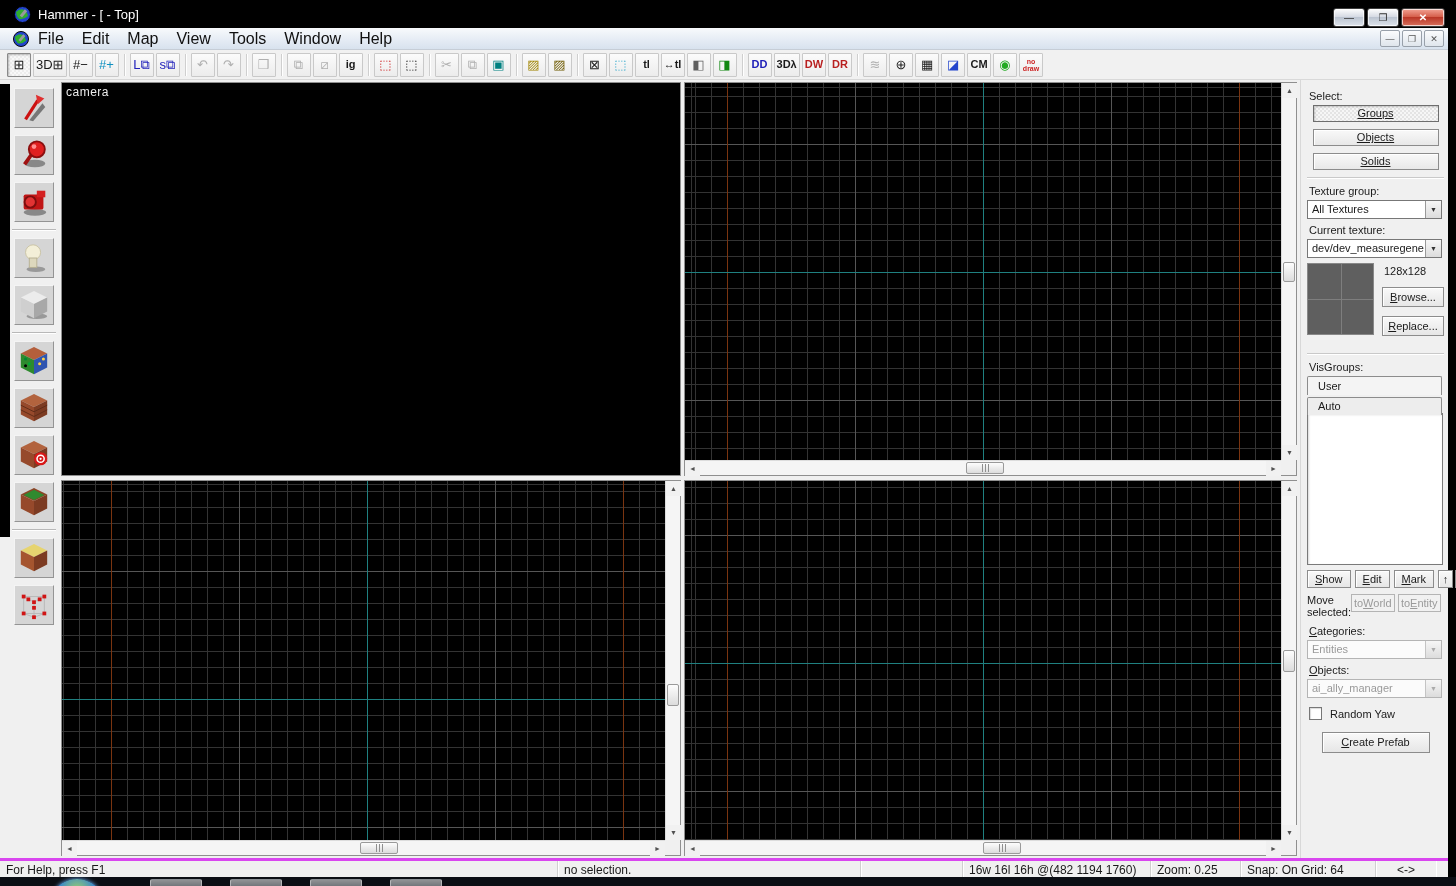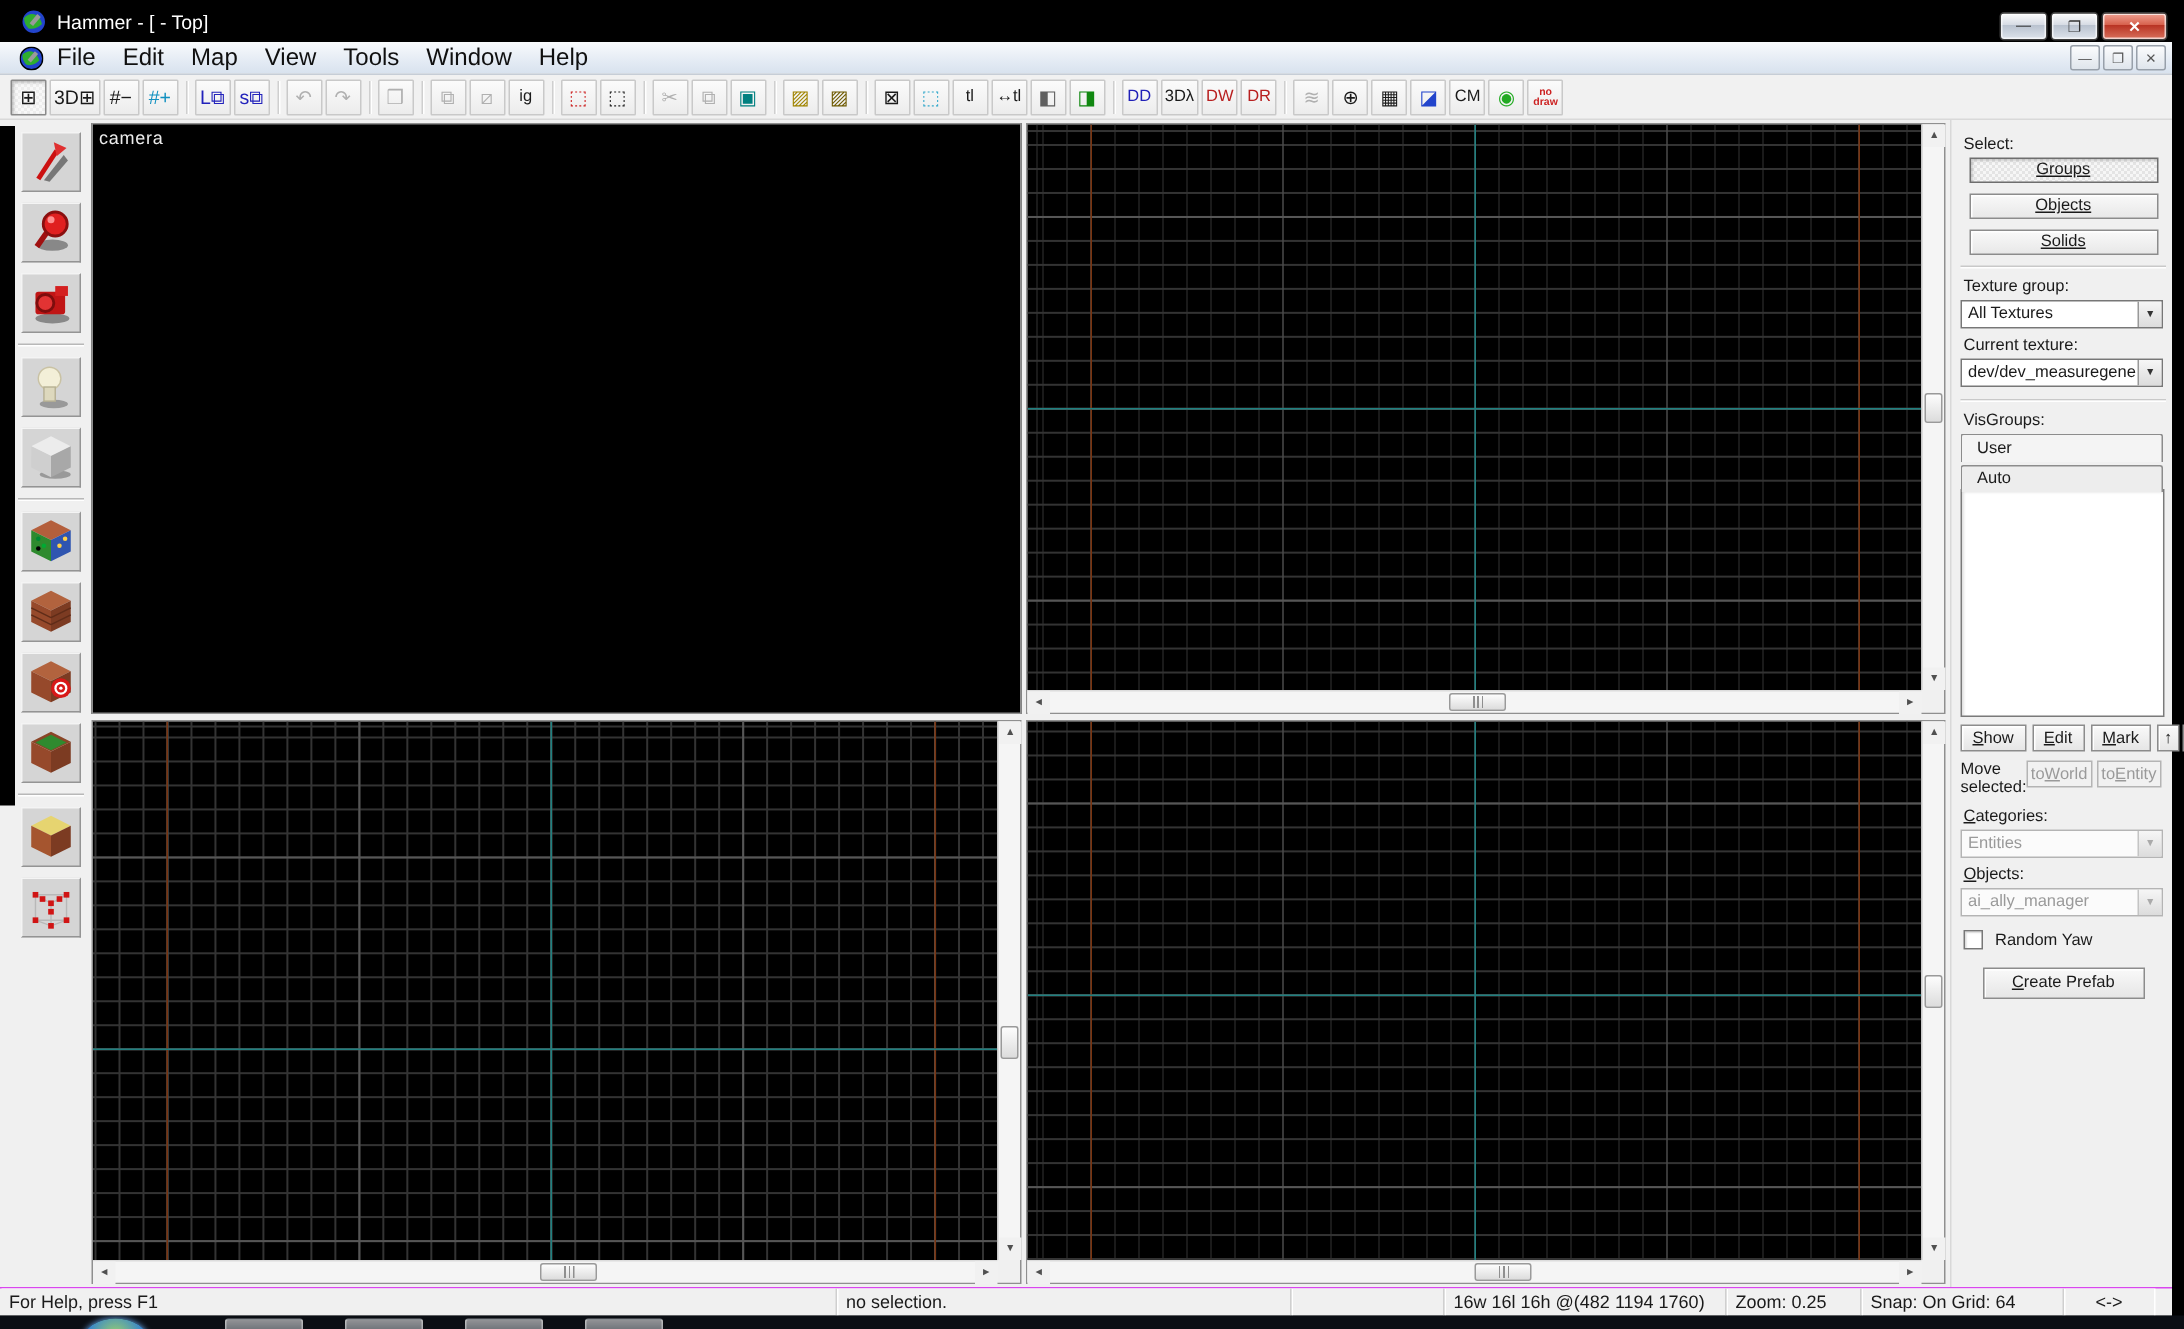--- a/index.html
+++ b/index.html
@@ -31,21 +31,21 @@
 
   
   #toolbar { position:absolute; left:0; top:50px; width:100%; height:30px; background:#f1f1f1;
              border-bottom:1px solid #d9d9d9; display:flex; align-items:center; padding-left:6px; }
   .tbtn { min-width:24px; height:24px; margin:0 1px; border:1px solid #c9c9c9; border-radius:1px;
           background:linear-gradient(#fbfbfb,#ececec); display:flex; align-items:center; justify-content:center;
           font-size:13px; line-height:1; padding:0 2px; white-space:pre; text-align:center; }
   .tbtn.pressed { border-color:#8a8a8a; background:repeating-conic-gradient(#ededed 0 25%,#f8f8f8 0 50%) 0 0/4px 4px;
                   box-shadow:inset 1px 1px 2px rgba(0,0,0,.25); }
   .tbtn.disabled { color:#b0b0b0; }
-  .tbtn.txt { font-size:11px; font-weight:normal; }
+  .tbtn.txt { font-size:11px; font-weight:bold; }
   .tbtn.tiny { font-size:7px; line-height:7px; font-weight:bold; }
   .tsep { width:1px; height:22px; background:#cfcfcf; margin:0 4px; box-shadow:1px 0 0 #fff; }
 
   
   #main { position:absolute; left:0; top:80px; width:100%; height:778px; background:#f0f0f0; }
 
   
   #dockgap { position:absolute; left:0; top:4px; width:10px; height:453px; background:#000; }
   #toolpanel { position:absolute; left:10px; top:4px; width:48px; padding-top:4px; background:#f0f0f0; }
   .tool { display:block; width:40px; height:40px; margin:0 auto 7px auto; padding:3px;
@@ -120,21 +120,21 @@
   .mv-btn { width:48px; height:18px; text-align:center; line-height:16px; color:#9a9a9a;
             background:#f1f1f1; border:1px solid #b4b4b4; margin-right:3px; }
   .checkrow { display:flex; align-items:center; margin:9px 0 0 2px; }
   .checkbox { width:13px; height:13px; background:#fff; border:1px solid #777; box-shadow:inset 1px 1px 1px rgba(0,0,0,.15); margin-right:8px; }
   #create-prefab { display:block; width:108px; height:21px; margin:12px auto 0 auto; text-align:center; line-height:19px;
             background:linear-gradient(#f9f9f9,#e6e6e6); border:1px solid #8c8c8c; box-shadow:inset 1px 1px 0 #fff; }
   u { text-decoration:underline; }
 
   
   #statusbar { position:absolute; left:0; top:858px; width:1448px; height:19px; background:#f0f0f0;
-               border-top:1px solid #d946ef; display:flex; font-size:12px; }
+               border-top:3px solid #d946ef; display:flex; font-size:12px; }
   .sbcell { border-right:1px solid #cfcfcf; box-shadow:1px 0 0 #fff; padding:2px 6px 0 6px; 
             white-space:nowrap; overflow:hidden; }
   .sbcell:nth-child(1){ width:558px; }
   .sbcell:nth-child(2){ width:303px; }
   .sbcell:nth-child(3){ width:102px; }
   .sbcell:nth-child(4){ width:188px; }
   .sbcell:nth-child(5){ width:90px; }
   .sbcell:nth-child(6){ width:135px; }
   .sbcell:nth-child(7){ width:60px; border-right:none; text-align:center; }
 
@@ -429,20 +429,28 @@
       <div class="rp-label">Texture group:</div>
       <div class="combo">
         <span>All Textures</span>
         <span class="arrowbox">▼</span>
       </div>
       <div class="rp-label">Current texture:</div>
       <div class="combo">
         <span>dev/dev_measuregene</span>
         <span class="arrowbox">▼</span>
       </div>
+      <div class="texrow">
+        <div id="texpreview"></div>
+        <div class="texcol">
+          <div class="texsize">128x128</div>
+          <div class="sm-btn"><u>B</u>rowse...</div>
+          <div class="sm-btn"><u>R</u>eplace...</div>
+        </div>
+      </div>
       <div class="groove" style="margin-top:8px;"></div>
       <div class="rp-label">VisGroups:</div>
       <div class="tabs" id="visgroup-tabs">
           <div class="tab active">User</div>
           <div class="tab">Auto</div>
         </div>
       <div id="visgroup-list"></div>
       <div class="vgbtns">
         <div class="vg-btn"><u>S</u>how</div>
         <div class="vg-btn"><u>E</u>dit</div>

